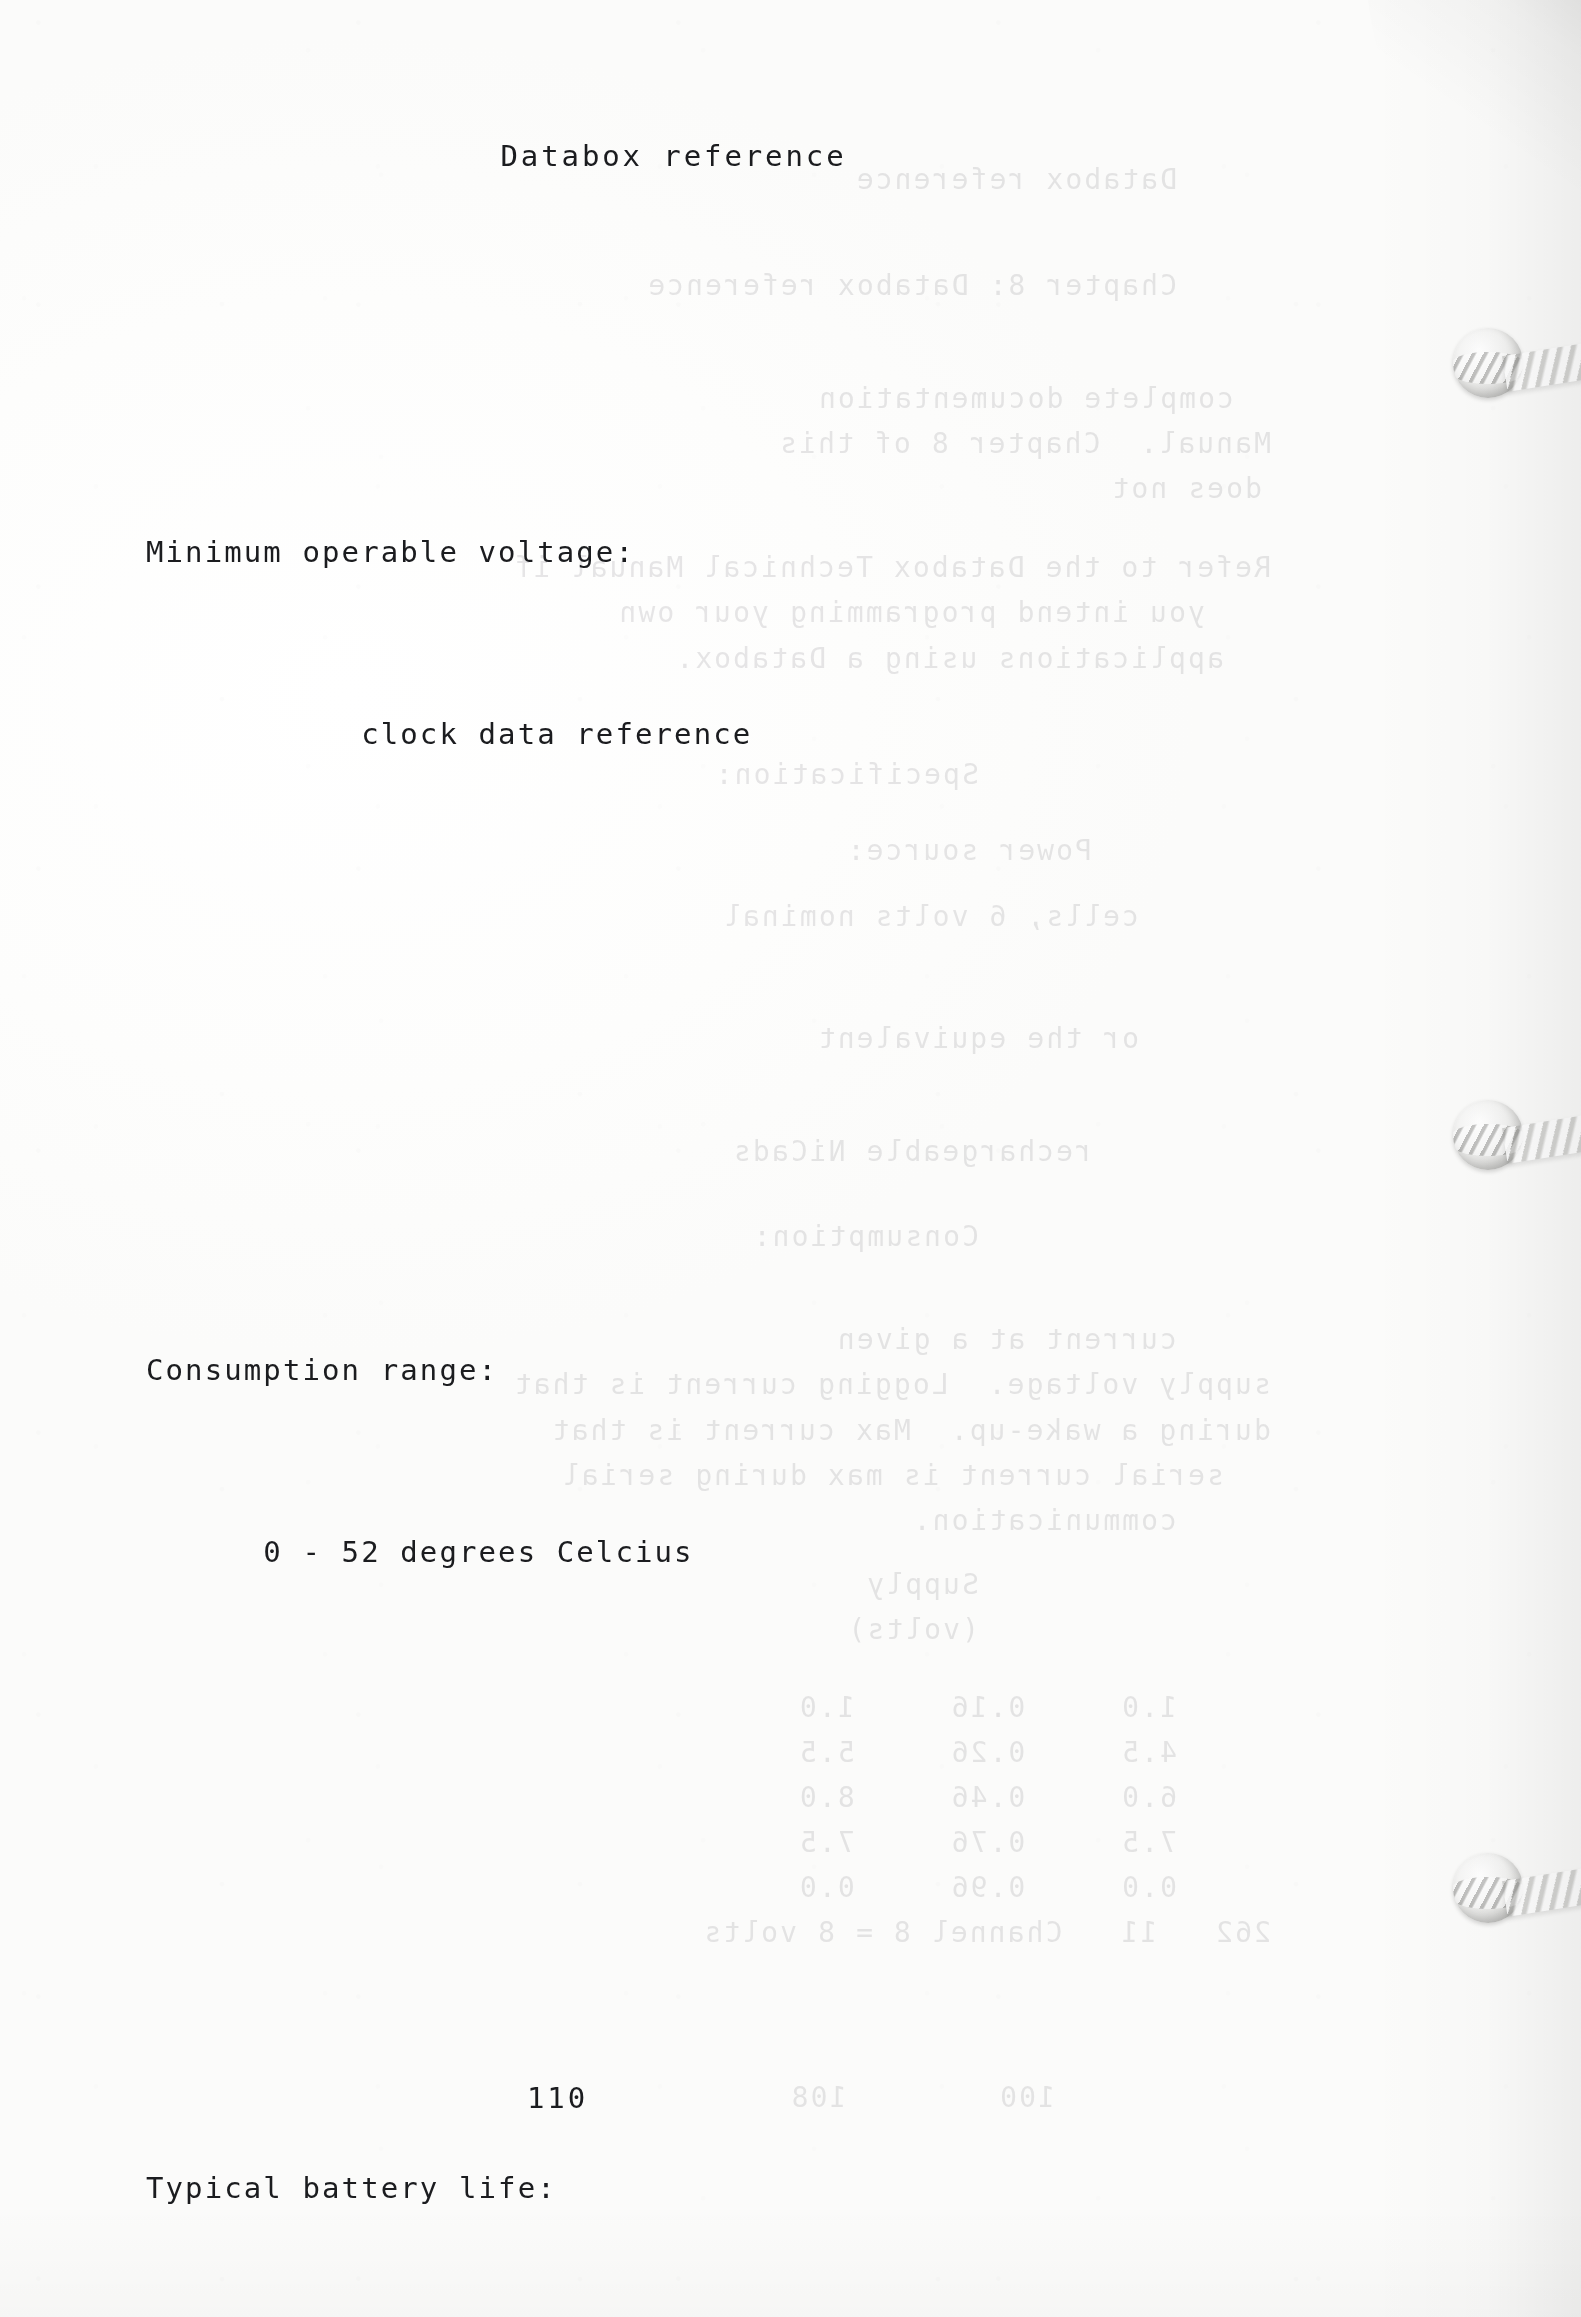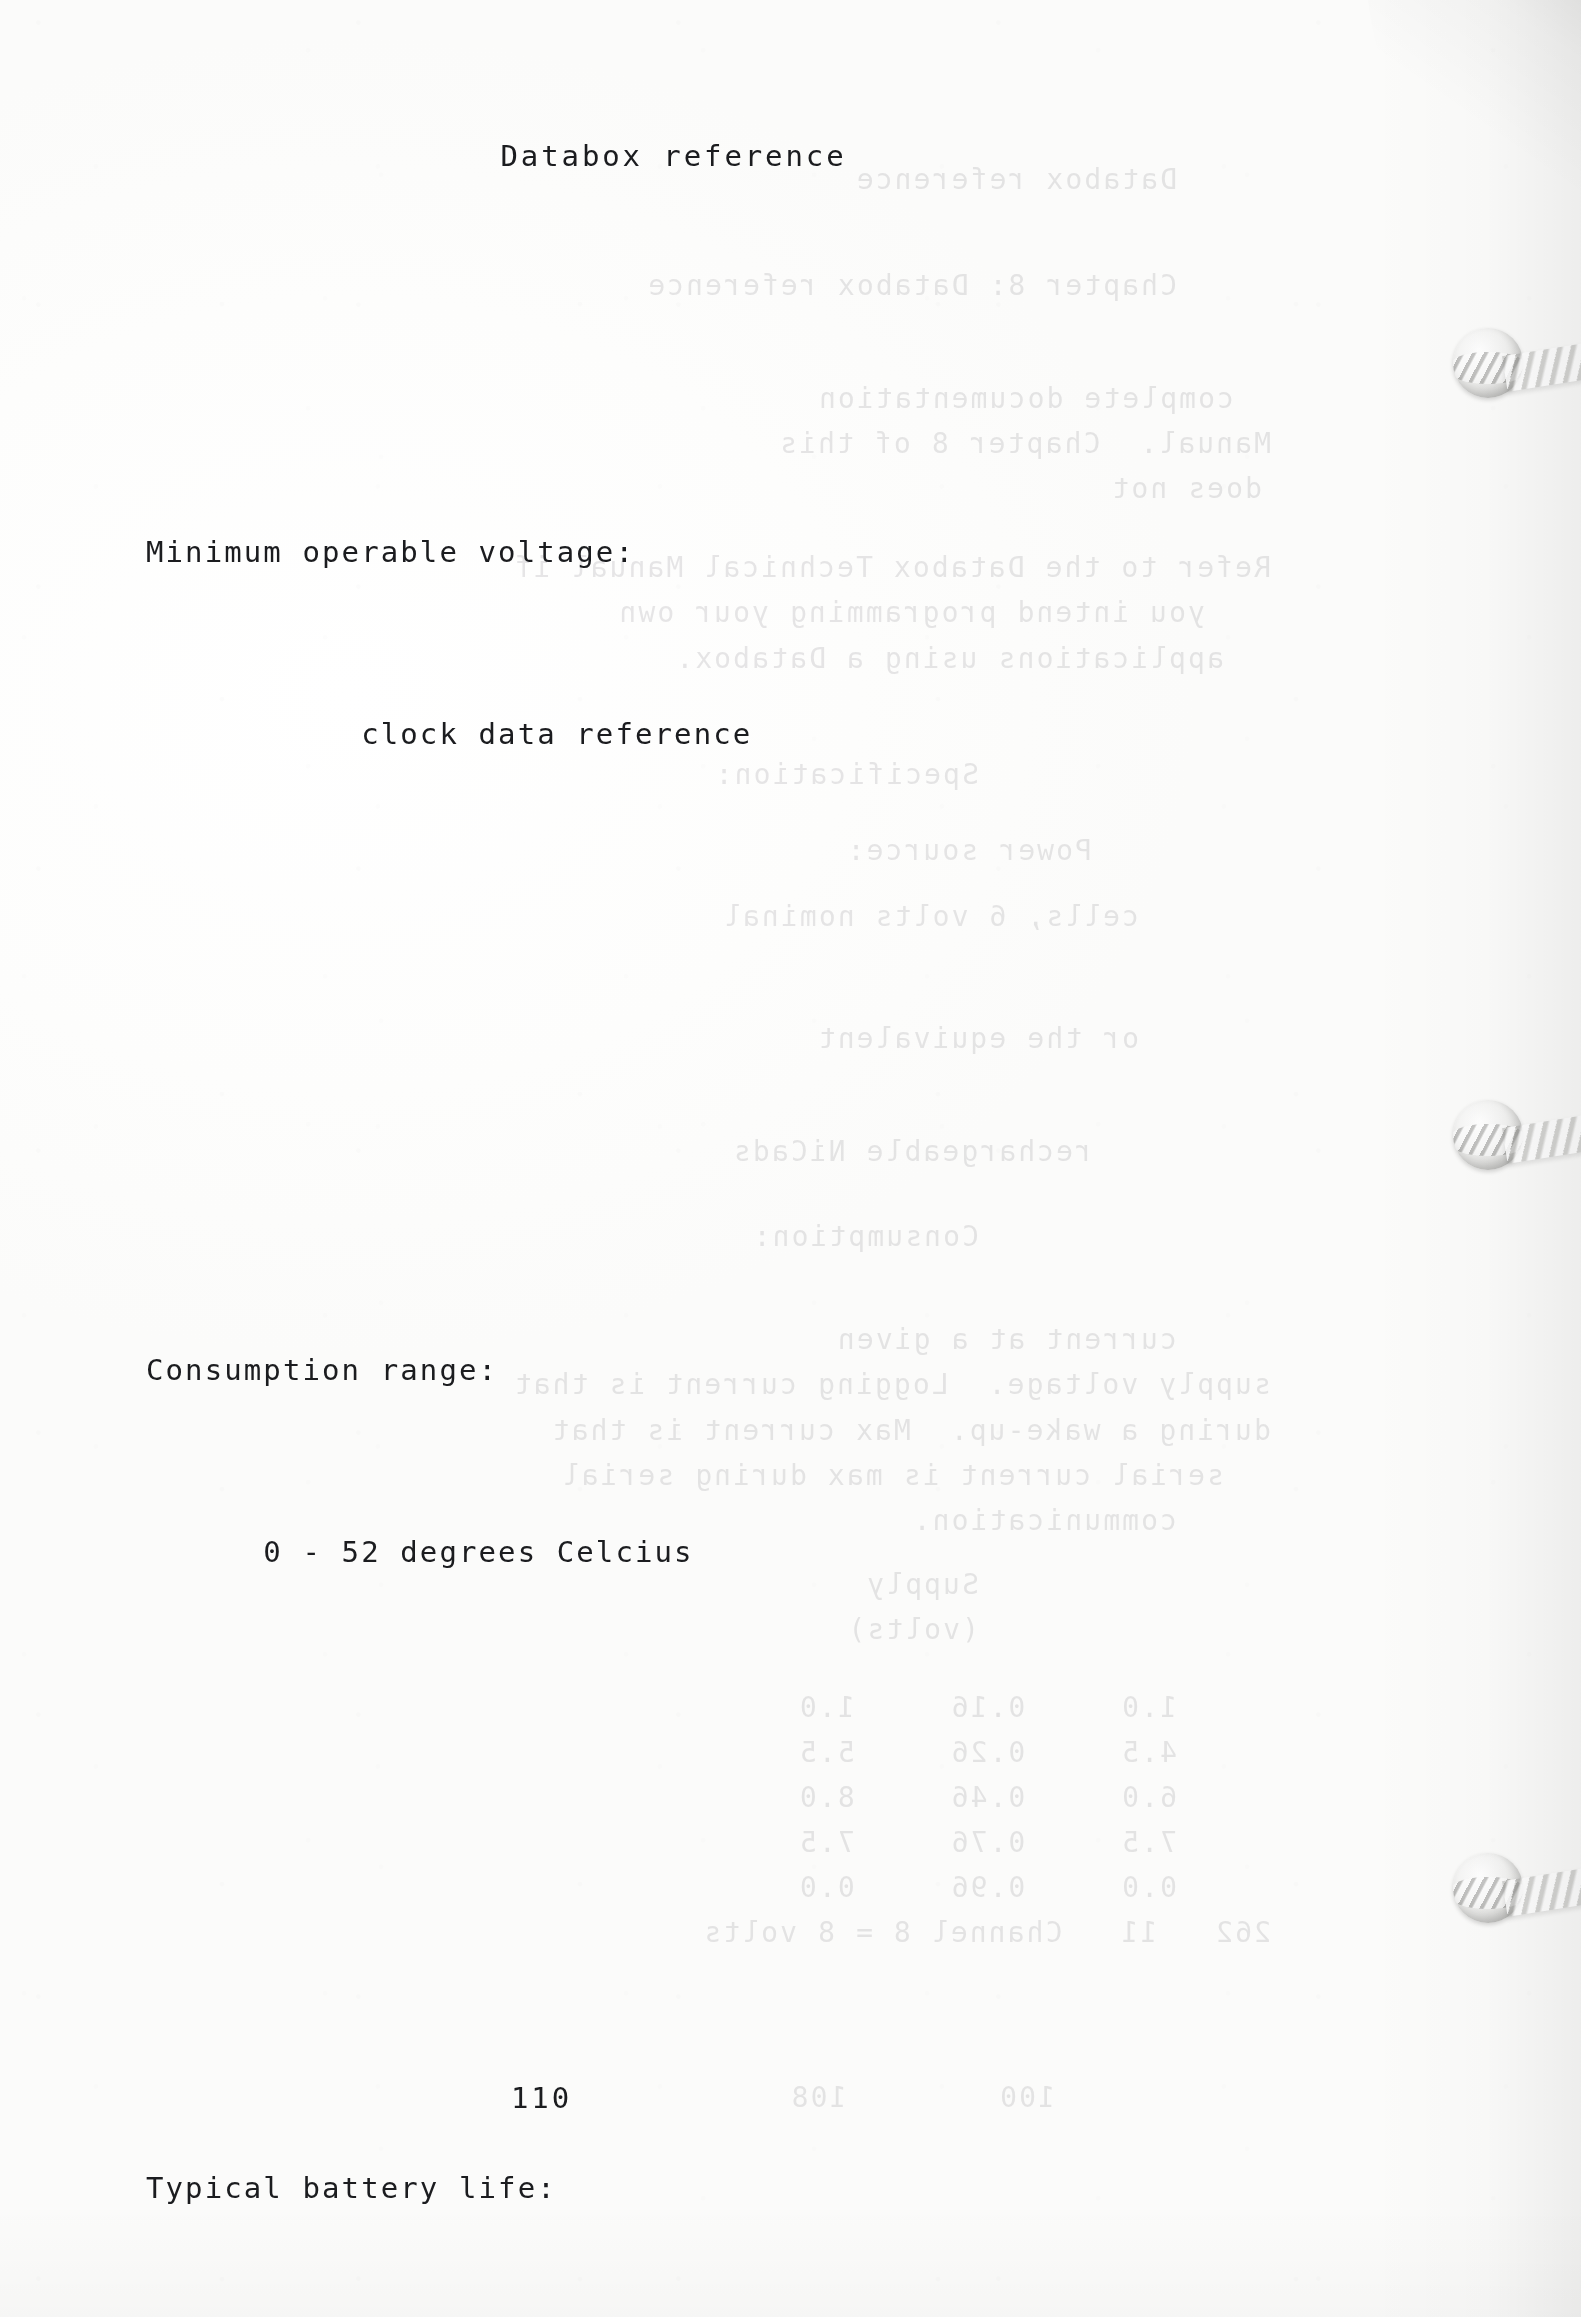--- a/index.html
+++ b/index.html
@@ -137,21 +137,21 @@
     letter-spacing: 2.1px;
     white-space: pre;
     color: #1b1c1f;
   }
 
   .line { display: block; height: 45px; margin-top: 47px; }
   .line.blank { color: transparent; }
 
   .page-number {
     position: absolute;
-    left: 0; top: 2081px;
+    left: 16px; top: 2081px;
     width: 1083px;
     text-align: center;
     font-size: 29px;
     letter-spacing: 2.8px;
     color: #1b1c1f;
   }
 
   
   .showthrough {
     position: absolute;

